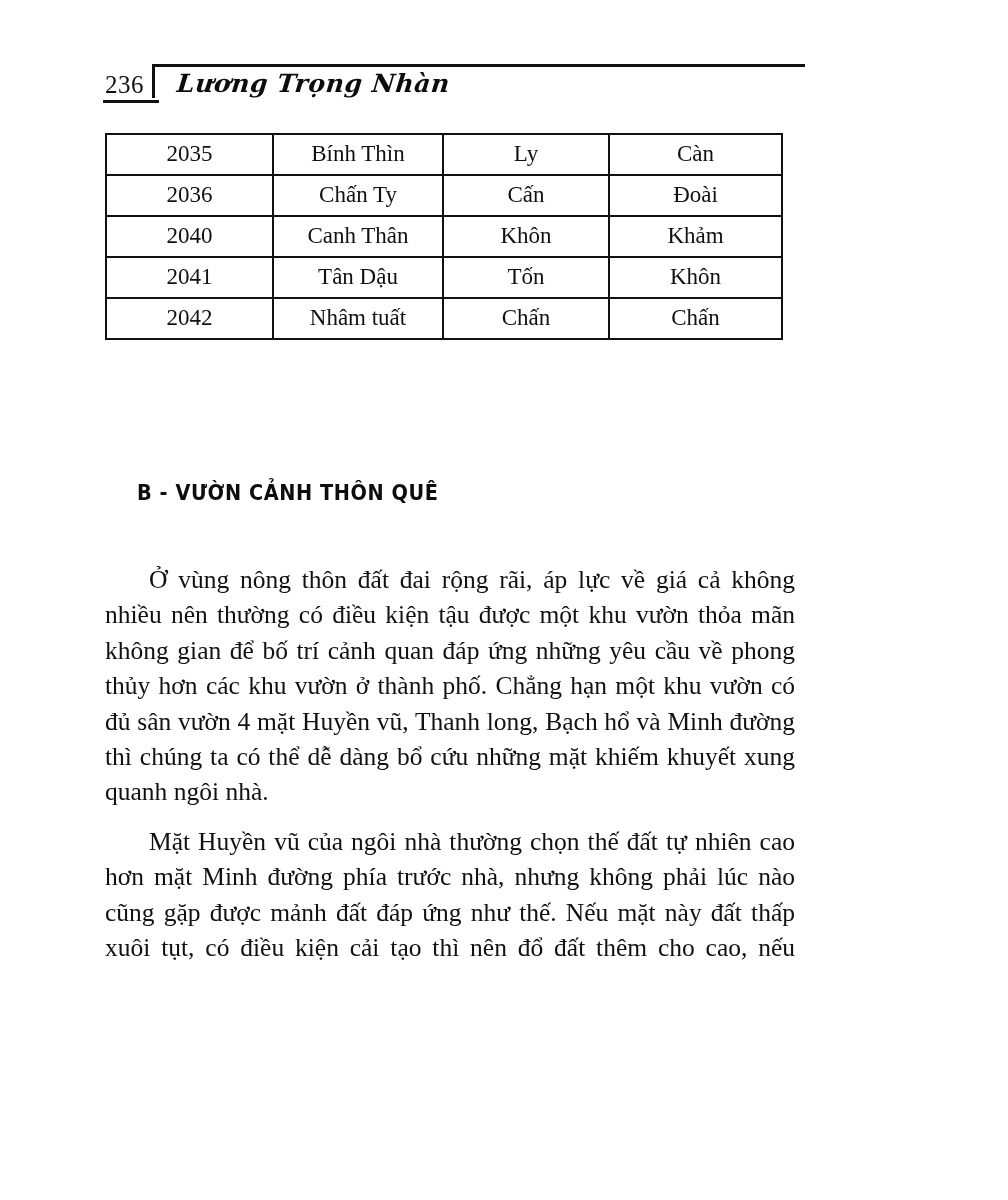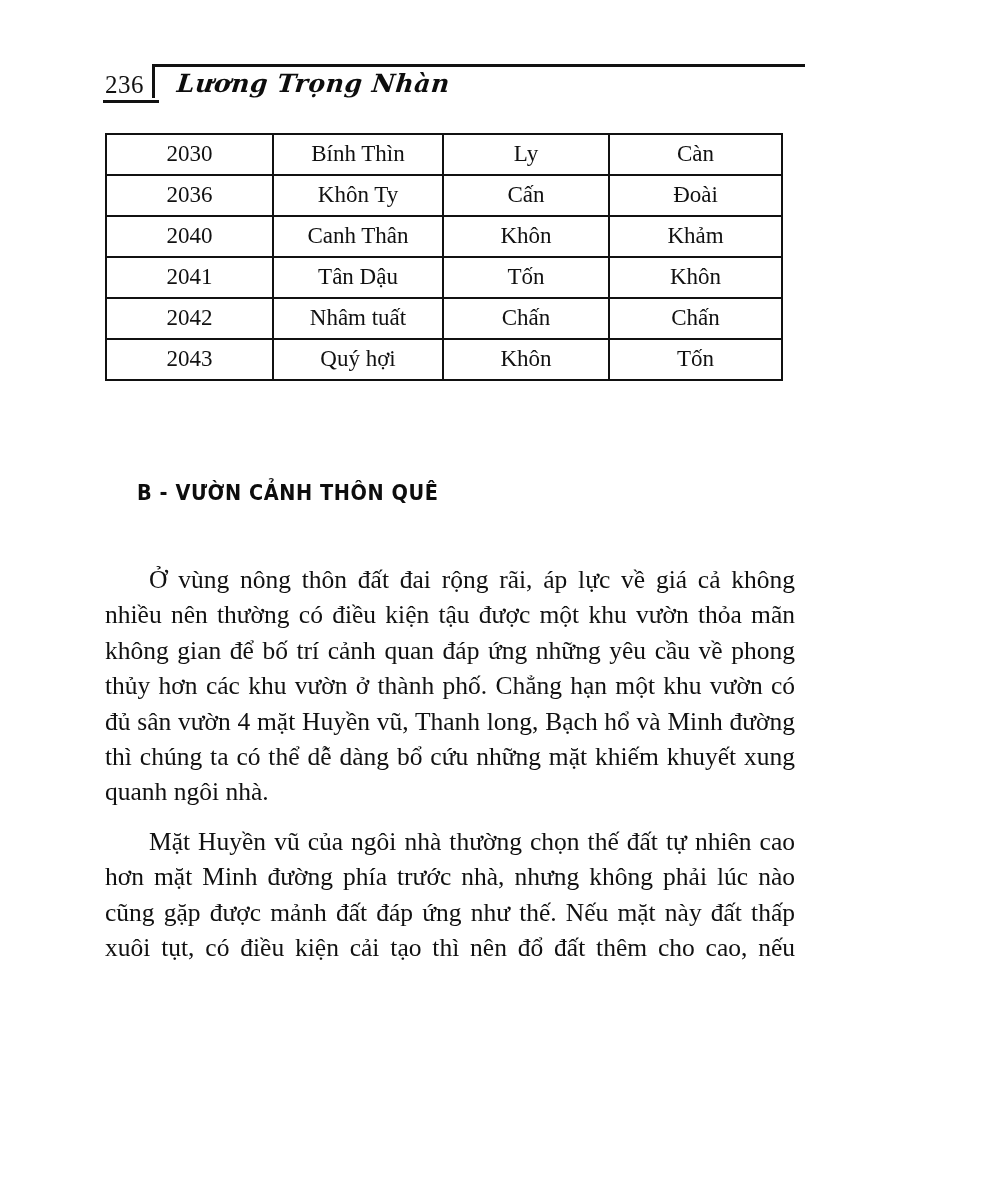--- a/index.html
+++ b/index.html
@@ -155,28 +155,28 @@
 
   <table class="calendar-table">
     <colgroup>
       <col class="col-year">
       <col class="col-can">
       <col class="col-a">
       <col class="col-b">
     </colgroup>
     <tbody>
       <tr>
-        <td>2030</td>
+        <td>2035</td>
         <td>Bính Thìn</td>
         <td>Ly</td>
         <td>Càn</td>
       </tr>
       <tr>
         <td>2036</td>
-        <td>Khôn Ty</td>
+        <td>Chấn Ty</td>
         <td>Cấn</td>
         <td>Đoài</td>
       </tr>
       <tr>
         <td>2040</td>
         <td>Canh Thân</td>
         <td>Khôn</td>
         <td>Khảm</td>
       </tr>
       <tr>
@@ -184,26 +184,20 @@
         <td>Tân Dậu</td>
         <td>Tốn</td>
         <td>Khôn</td>
       </tr>
       <tr>
         <td>2042</td>
         <td>Nhâm tuất</td>
         <td>Chấn</td>
         <td>Chấn</td>
       </tr>
-      <tr>
-        <td>2043</td>
-        <td>Quý hợi</td>
-        <td>Khôn</td>
-        <td>Tốn</td>
-      </tr>
     </tbody>
   </table>
 
   <div class="section-heading">B - VƯỜN CẢNH THÔN QUÊ</div>
 
   <div class="body-block" id="para-1">
     <p class="last-no-stretch">Ở vùng nông thôn đất đai rộng rãi, áp lực về giá cả không nhiều nên thường có điều kiện tậu được một khu vườn thỏa mãn không gian để bố trí cảnh quan đáp ứng những yêu cầu về phong thủy hơn các khu vườn ở thành phố. Chẳng hạn một khu vườn có đủ sân vườn 4 mặt Huyền vũ, Thanh long, Bạch hổ và Minh đường thì chúng ta có thể dễ dàng bổ cứu những mặt khiếm khuyết xung quanh ngôi nhà.</p>
   </div>
 
   <div class="body-block" id="para-2">

